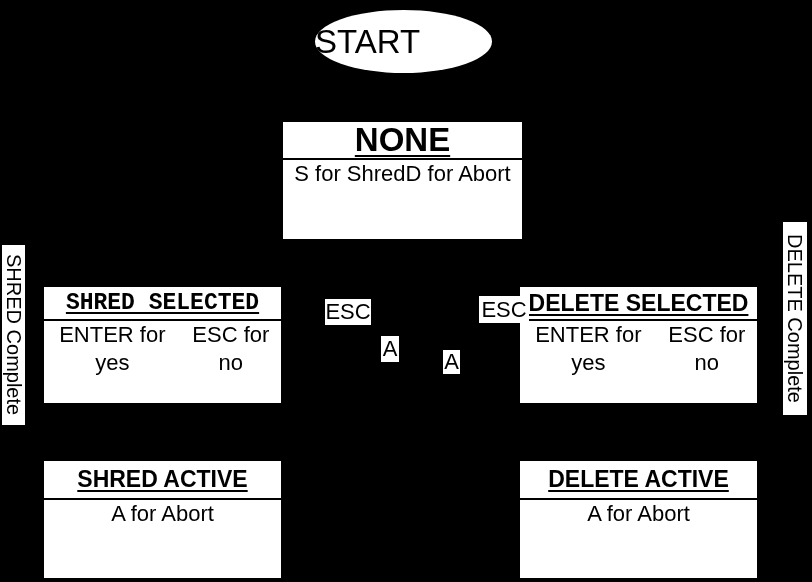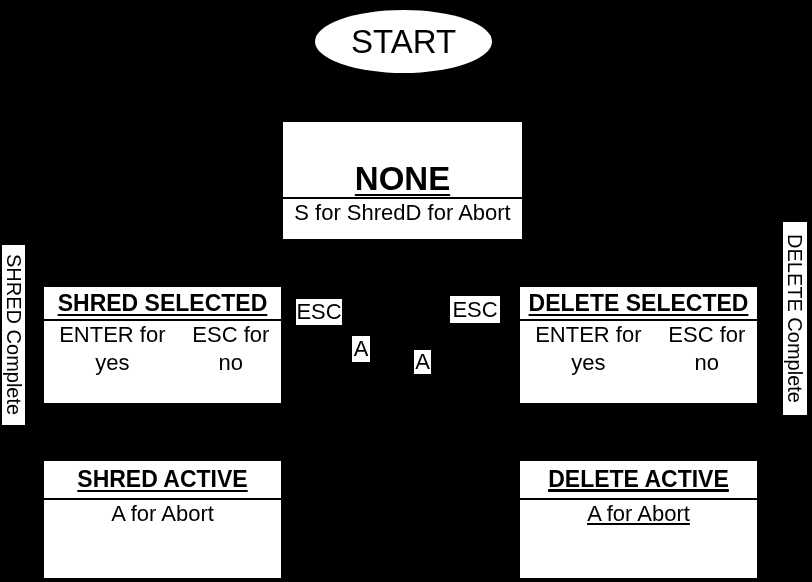--- a/index.html
+++ b/index.html
@@ -2,43 +2,43 @@
 <html><head>
 <meta charset="utf-8">
 <style>
   html,body{margin:0;padding:0;background:#000;}
   .stage{
     position:relative;width:812px;height:582px;background:#000;
     font-family:"Liberation Sans",sans-serif;color:#000;overflow:hidden;
   }
   .node{position:absolute;background:#fff;}
   .ellipse{
-    border-radius:50%;display:flex;align-items:center;justify-content:center;
+    border-radius:50%;display:flex;align-items:center;
     font-size:33px;
   }
   .state{display:flex;flex-direction:column;text-align:center;}
   .state-title{
     display:flex;align-items:center;justify-content:center;
     font-weight:bold;
     text-decoration:underline;
     text-decoration-thickness:2px;
     text-underline-offset:3px;
     flex:0 0 auto;
   }
-  .title-lg{font-size:33px;text-underline-offset:4px;margin-top:39px;}
+  .title-lg{font-size:33px;text-underline-offset:4px;}
   .title-sm{font-size:23px;}
   .sep{height:2px;background:#000;flex:0 0 auto;}
   .state-body{
     flex:1 1 auto;display:flex;flex-direction:row;
     justify-content:center;font-size:22px;line-height:28px;
   }
   .edge-label{
     position:absolute;background:#fff;
     display:flex;align-items:center;justify-content:center;
-    font-size:22px;line-height:1;
+    font-size:22px;line-height:1;margin-left:29px;
   }
   .vlabel{
     position:absolute;background:#fff;
     writing-mode:vertical-rl;text-orientation:mixed;
     display:flex;align-items:center;justify-content:center;
     font-size:20px;line-height:1;
   }
 </style>
 </head>
 <body>
@@ -52,21 +52,21 @@
   <div class="node state" style="left:283px;top:122px;width:239px;height:117px;">
     <div class="state-title title-lg" style="height:36px;">NONE</div>
     <div class="sep"></div>
     <div class="state-body">
       <div>S for Shred</div>
       <div>D for Abort</div>
     </div>
   </div>
 
   <div class="node state" style="left:44px;top:287px;width:237px;height:116px;">
-    <div class="state-title title-sm" style="height:32px;">SHRED SELECTED</div>
+    <div class="state-title title-sm" style="height:32px;font-family:Liberation Mono, monospace;">SHRED SELECTED</div>
     <div class="sep"></div>
     <div class="state-body">
       <div>ENTER for yes</div>
       <div>ESC for no</div>
     </div>
   </div>
 
   <div class="node state" style="left:520px;top:287px;width:237px;height:116px;">
     <div class="state-title title-sm" style="height:32px;text-align:center;">DELETE SELECTED</div>
     <div class="sep"></div>
@@ -77,21 +77,21 @@
   </div>
 
   <div class="node state" style="left:44px;top:461px;width:237px;height:117px;">
     <div class="state-title title-sm" style="height:37px;">SHRED ACTIVE</div>
     <div class="sep"></div>
     <div class="state-body">
       <div>A for Abort</div>
     </div>
   </div>
 
-  <div class="node state" style="left:520px;top:461px;width:237px;height:117px;text-decoration:underline;">
+  <div class="node state" style="left:520px;top:461px;width:237px;height:117px;">
     <div class="state-title title-sm" style="height:37px;">DELETE ACTIVE</div>
     <div class="sep"></div>
     <div class="state-body">
       <div>A for Abort</div>
     </div>
   </div>
 
   <div class="edge-label" style="left:296px;top:299px;width:46px;height:26px;">ESC</div>
   <div class="edge-label" style="left:450px;top:296px;width:50px;height:27px;">ESC</div>
   <div class="edge-label" style="left:352px;top:336px;width:18px;height:26px;">A</div>

